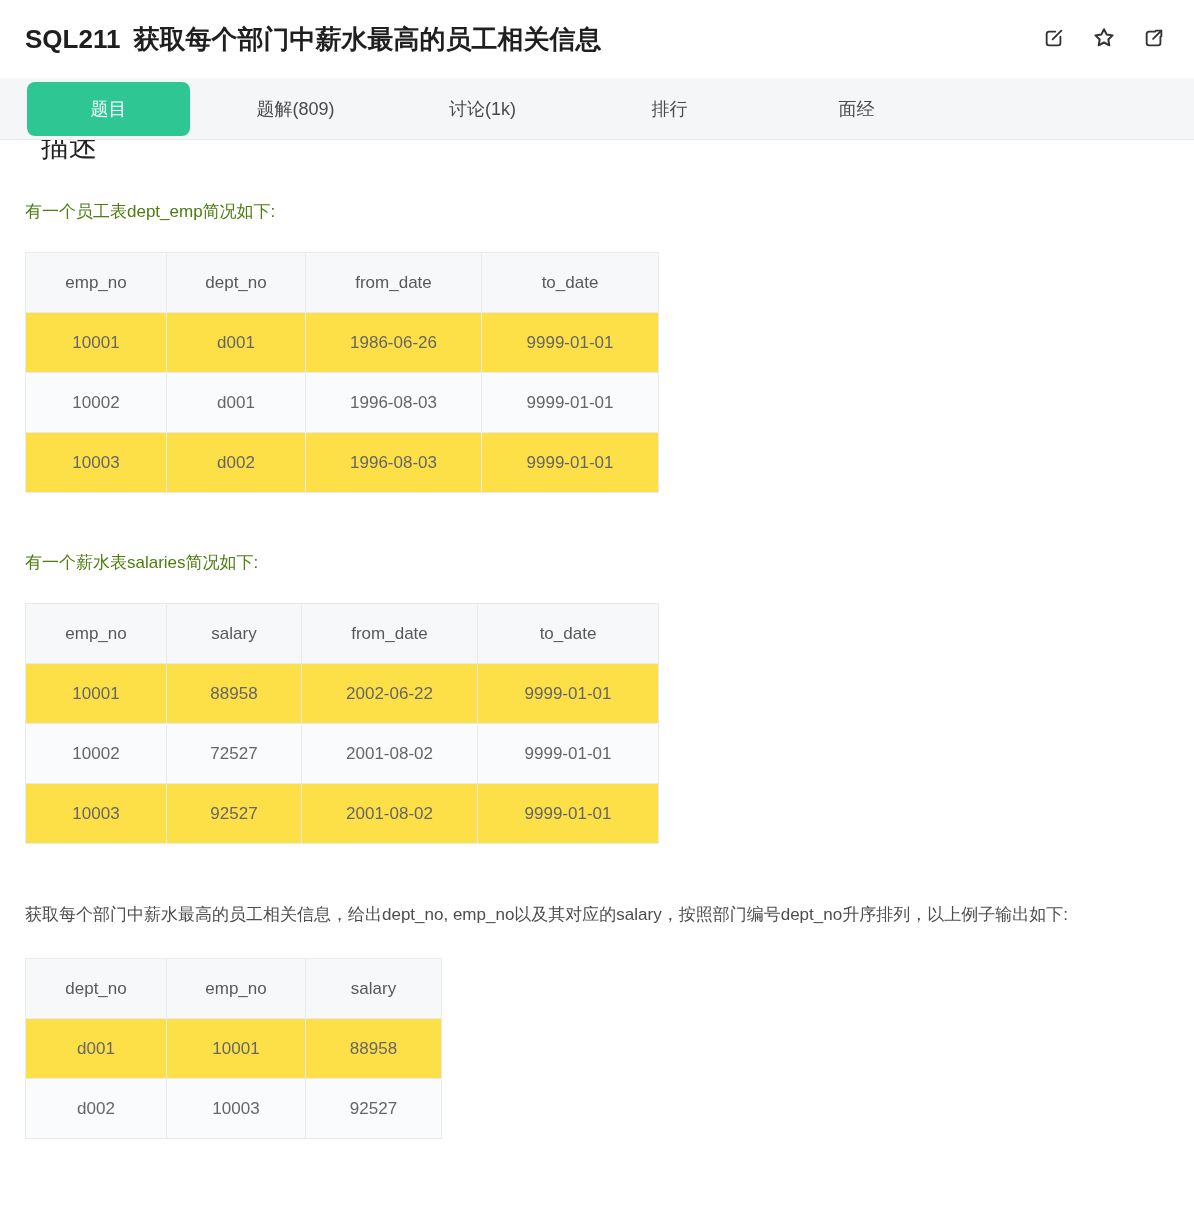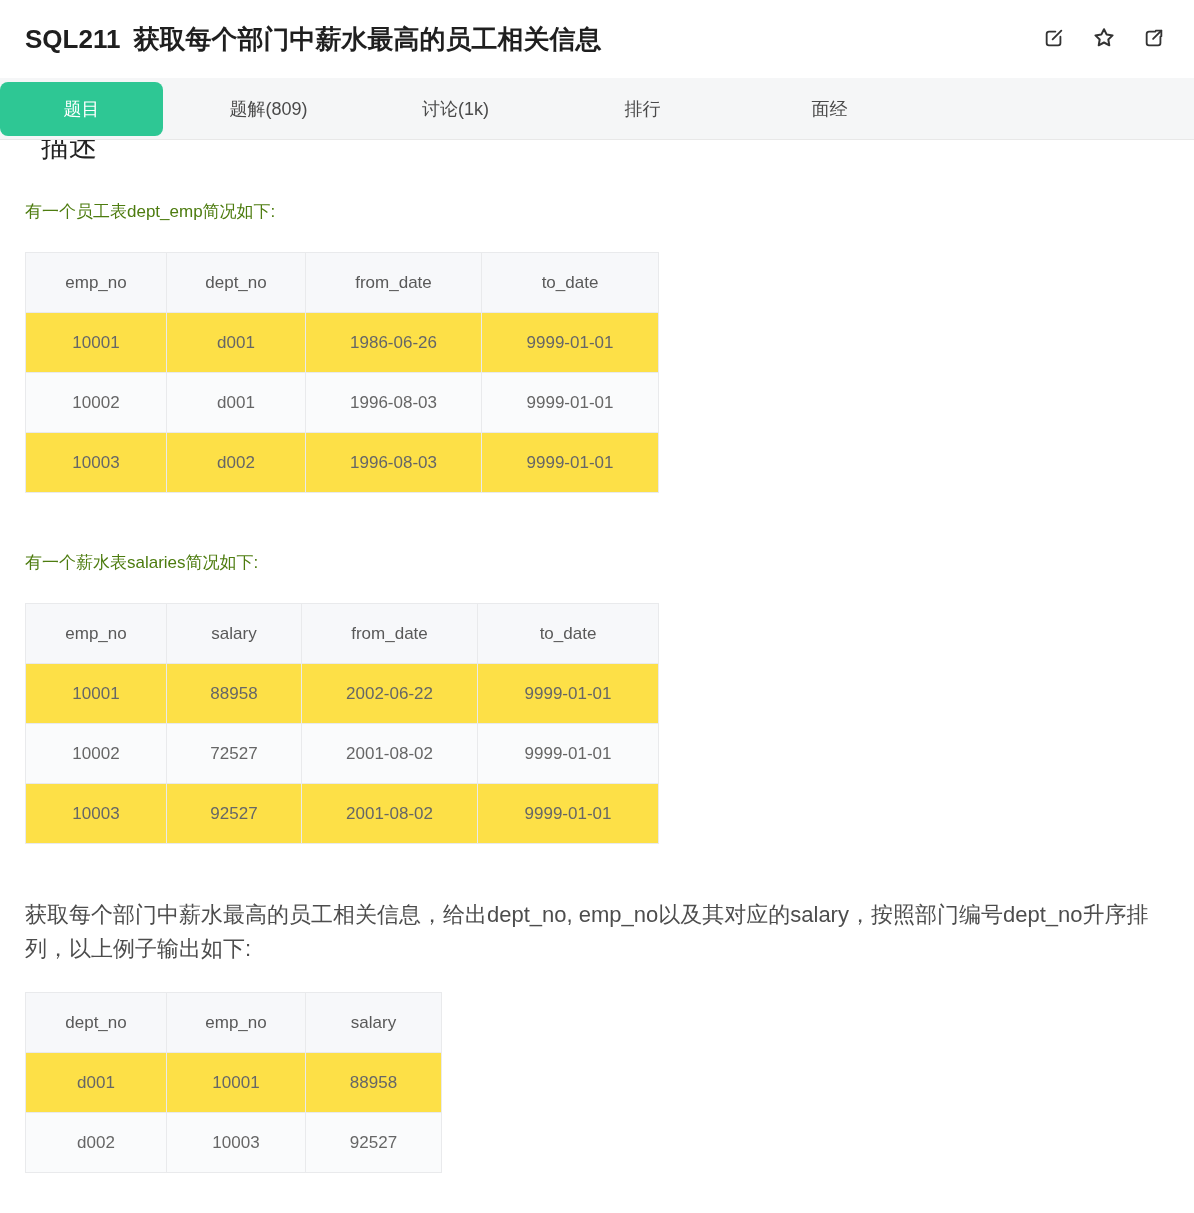--- a/index.html
+++ b/index.html
@@ -44,20 +44,21 @@
   }
   .icon-btn svg { stroke: #333; fill: none; stroke-width: 2; stroke-linecap: round; stroke-linejoin: round; }
 
   
   .tab-bar {
     height: 62px;
     background: #f5f6f7;
     border-bottom: 1px solid #e8e8e8;
     display: flex;
     align-items: center;
+    padding-left: 27px;
   }
   .tab {
     width: 163px;
     height: 54px;
     margin-right: 24px;
     display: flex;
     align-items: center;
     justify-content: center;
     font-size: 18px;
     color: #4a4a4a;
@@ -83,21 +84,21 @@
     margin: -10px 0 0 16px;   
   }
   .intro {
     font-size: 17px;
     color: #4d7c0f;
     line-height: 24px;
     margin: 36px 0 0 0;
   }
   .intro.second { margin-top: 58px; }
   .task-text {
-    font-size: 22px;
+    font-size: 17px;
     color: #4d4d4d;
     line-height: 34px;
     margin: 54px 0 0 0;
     max-width: 1148px;
   }
 
   
   table.data-table {
     border-collapse: collapse;
     margin-top: 28px;

